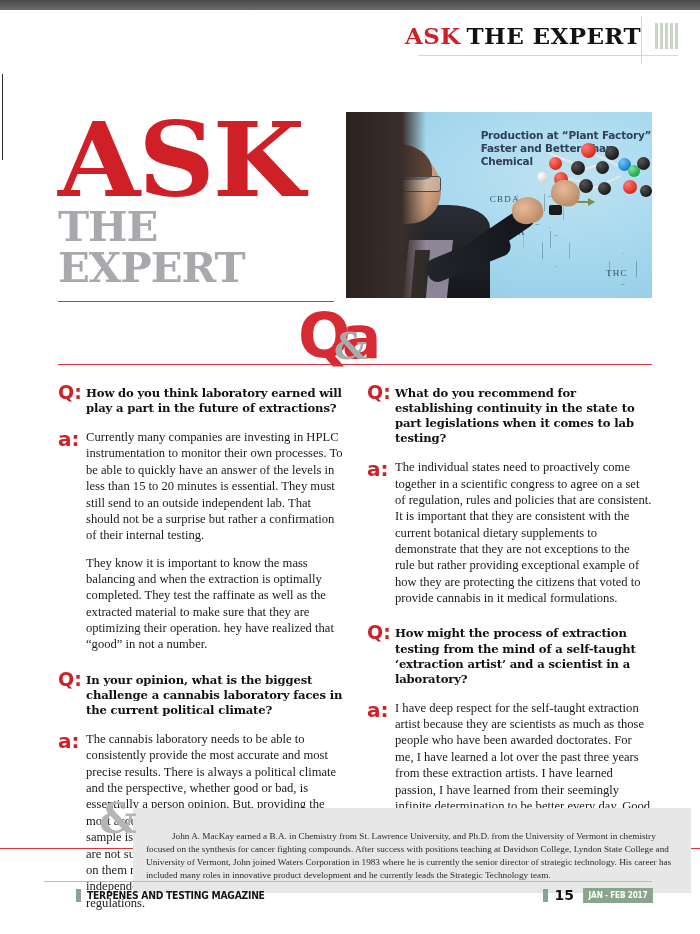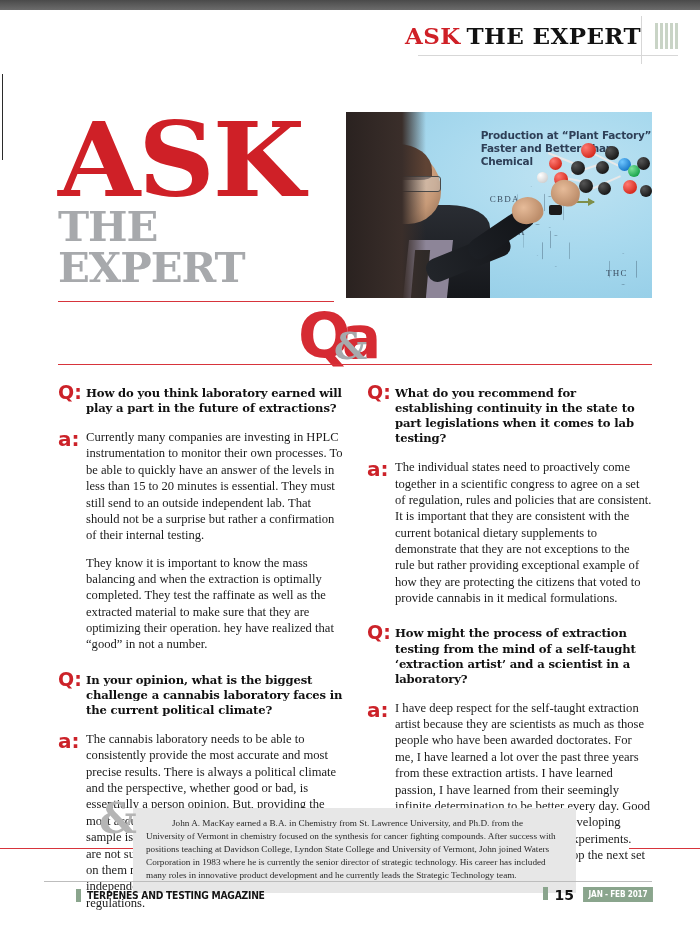--- a/index.html
+++ b/index.html
@@ -347,23 +347,23 @@
     line-height: 1.30;
     color: #1b1b1b;
     text-align: left;
   }
   .atext + .atext { margin-top: 11px; }
 
   
   .bio {
     position: absolute;
     left: 133px; top: 808px;
-    width: 443px;
+    width: 558px;
     background: #e7e7e7;
-    padding: 9px 12px 11px 13px;
+    padding: 22px 12px 11px 13px;
     box-sizing: border-box;
   }
   .bio-text {
     margin: 0;
     font-family: "Liberation Serif", serif;
     font-size: 9.2px;
     line-height: 1.42;
     color: #2a2a2a;
     text-indent: 26px;
   }
@@ -416,21 +416,21 @@
     font-size: 10.5px;
     letter-spacing: -0.3px;
     color: #141414;
     transform: scaleX(0.88);
     transform-origin: left center;
   }
   .foot-right {
     position: absolute;
     right: 44px; top: 887px;
     display: flex;
-    align-items: flex-start;
+    align-items: center;
     gap: 6px;
   }
   .foot-pagenum {
     font-family: "DejaVu Sans", sans-serif;
     font-weight: 700;
     font-size: 14px;
     color: #141414;
   }
   .foot-date {
     background: #8aa58d;

